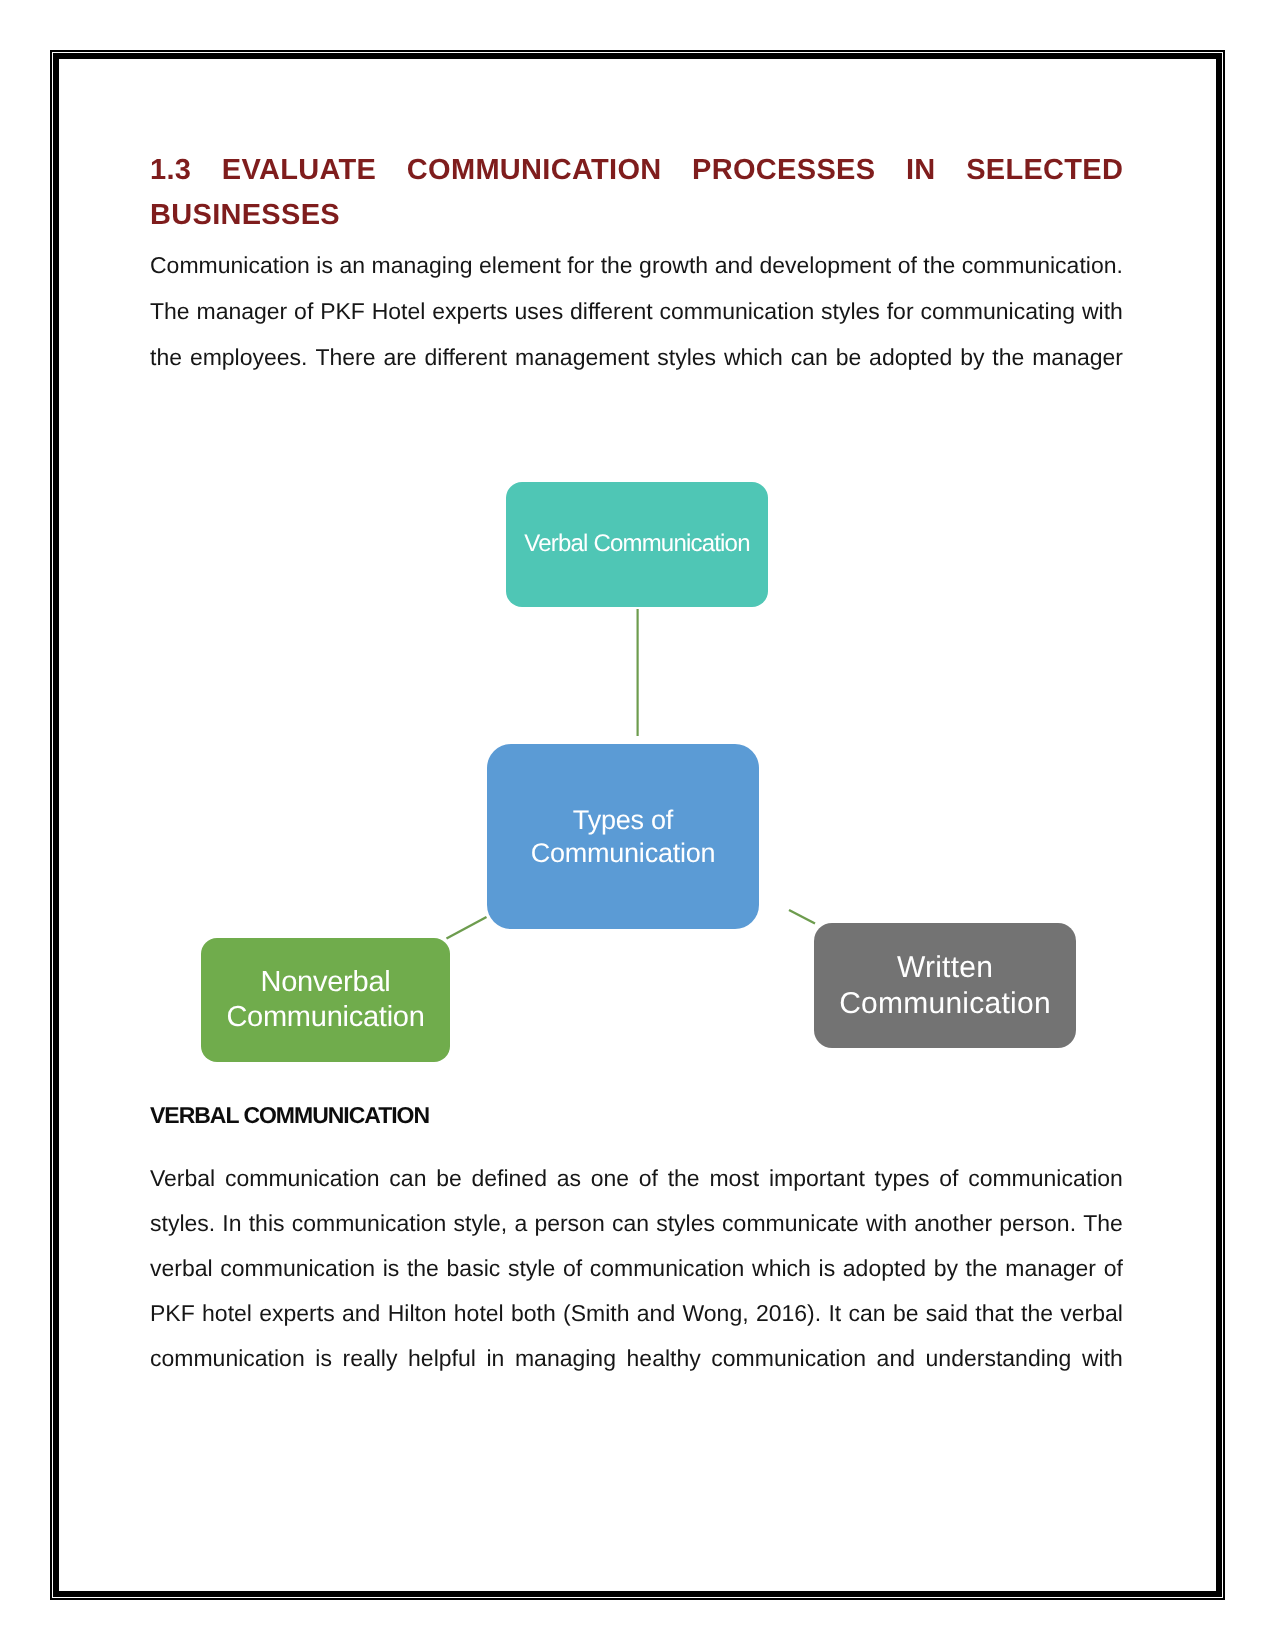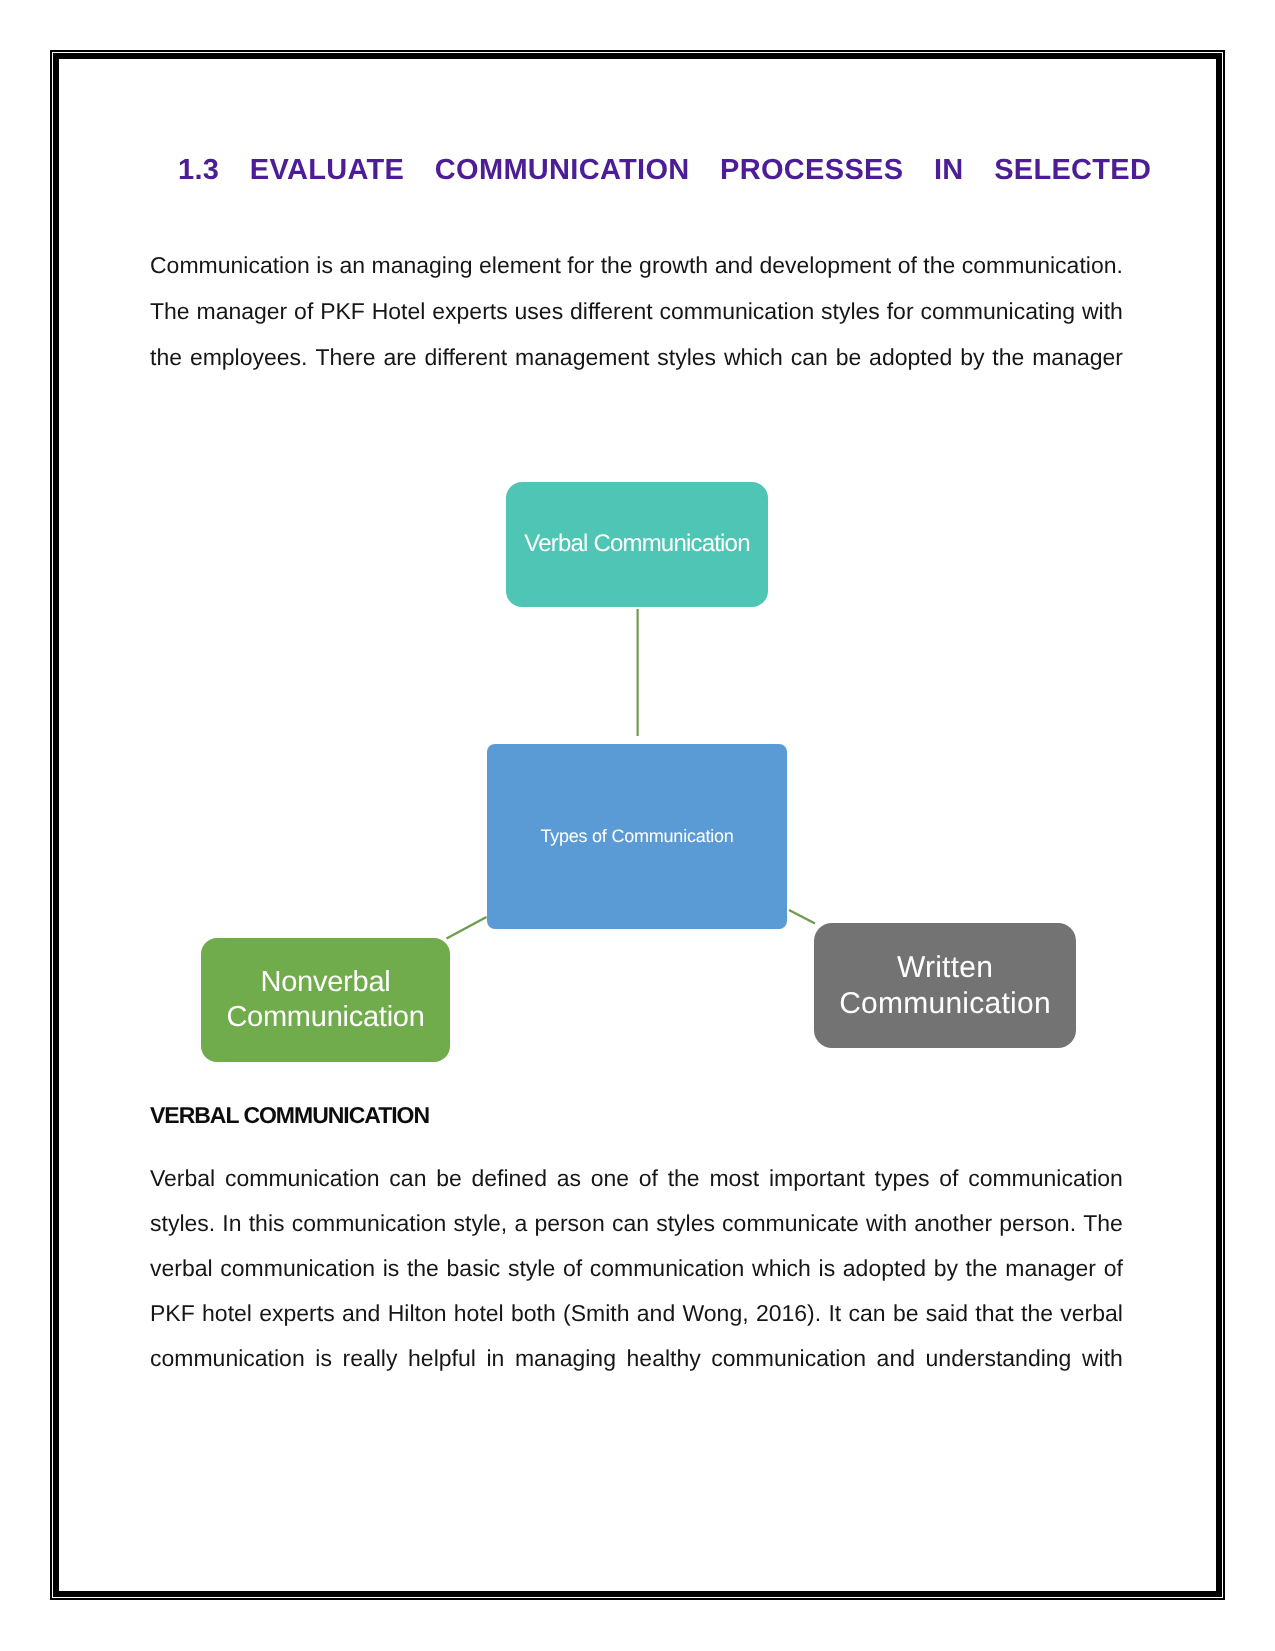--- a/index.html
+++ b/index.html
@@ -40,25 +40,24 @@
     color:#161616;
     font-size:23px;
   }
   .tline > span { display:inline-block; }
 
   .heading-line {
     position:absolute;
     left:150px;
     width:973px;
     white-space:nowrap;
-    color:#4c1d95;
+    color:#7f1d1d;
     font-size:29px;
     font-weight:bold;
     letter-spacing:0.3px;
-    margin-left:28px;
   }
   .heading-line > span { display:inline-block; margin-right:-0.3px; }
 
   .subhead {
     position:absolute;
     left:150px;
     white-space:nowrap;
     color:#0d0d0d;
     font-size:23px;
     font-weight:bold;
@@ -78,40 +77,41 @@
   .node {
     position:absolute;
     display:flex; align-items:center; justify-content:center;
     color:#ffffff;
     text-align:center;
     line-height:1.2;
     box-sizing:border-box;
     padding:0 6px;
   }
   #node-verbal    { left:506px; top:482px; width:262px; height:125px; border-radius:16px; font-size:24px; letter-spacing:-0.8px; }
-  #node-center    { left:487px; top:744px; width:300px; height:185px; border-radius:8px; font-size:18px; letter-spacing:-0.22px; }
+  #node-center    { left:487px; top:744px; width:272px; height:185px; border-radius:24px; font-size:27px; letter-spacing:-0.22px; }
   #node-nonverbal { left:201px; top:938px; width:249px; height:124px; border-radius:16px; font-size:29px; letter-spacing:-0.25px; }
   #node-written   { left:814px; top:923px; width:262px; height:125px; border-radius:18px; font-size:30px; letter-spacing:0.25px; }
 </style>
 </head>
 <body>
 
 <div class="page-frame">
 <div class="page-frame-inner">
 
   <div class="doc-body">
 
     <div class="heading-line just" style="top:154px;">
           <span>1.3</span>
           <span>EVALUATE</span>
           <span>COMMUNICATION</span>
           <span>PROCESSES</span>
           <span>IN</span>
           <span>SELECTED</span>
         </div>
+    <div class="heading-line just raw" style="top:199px;">BUSINESSES</div>
 
     <div class="tline just" style="top:252px;">
           <span>Communication</span>
           <span>is</span>
           <span>an</span>
           <span>managing</span>
           <span>element</span>
           <span>for</span>
           <span>the</span>
           <span>growth</span>

